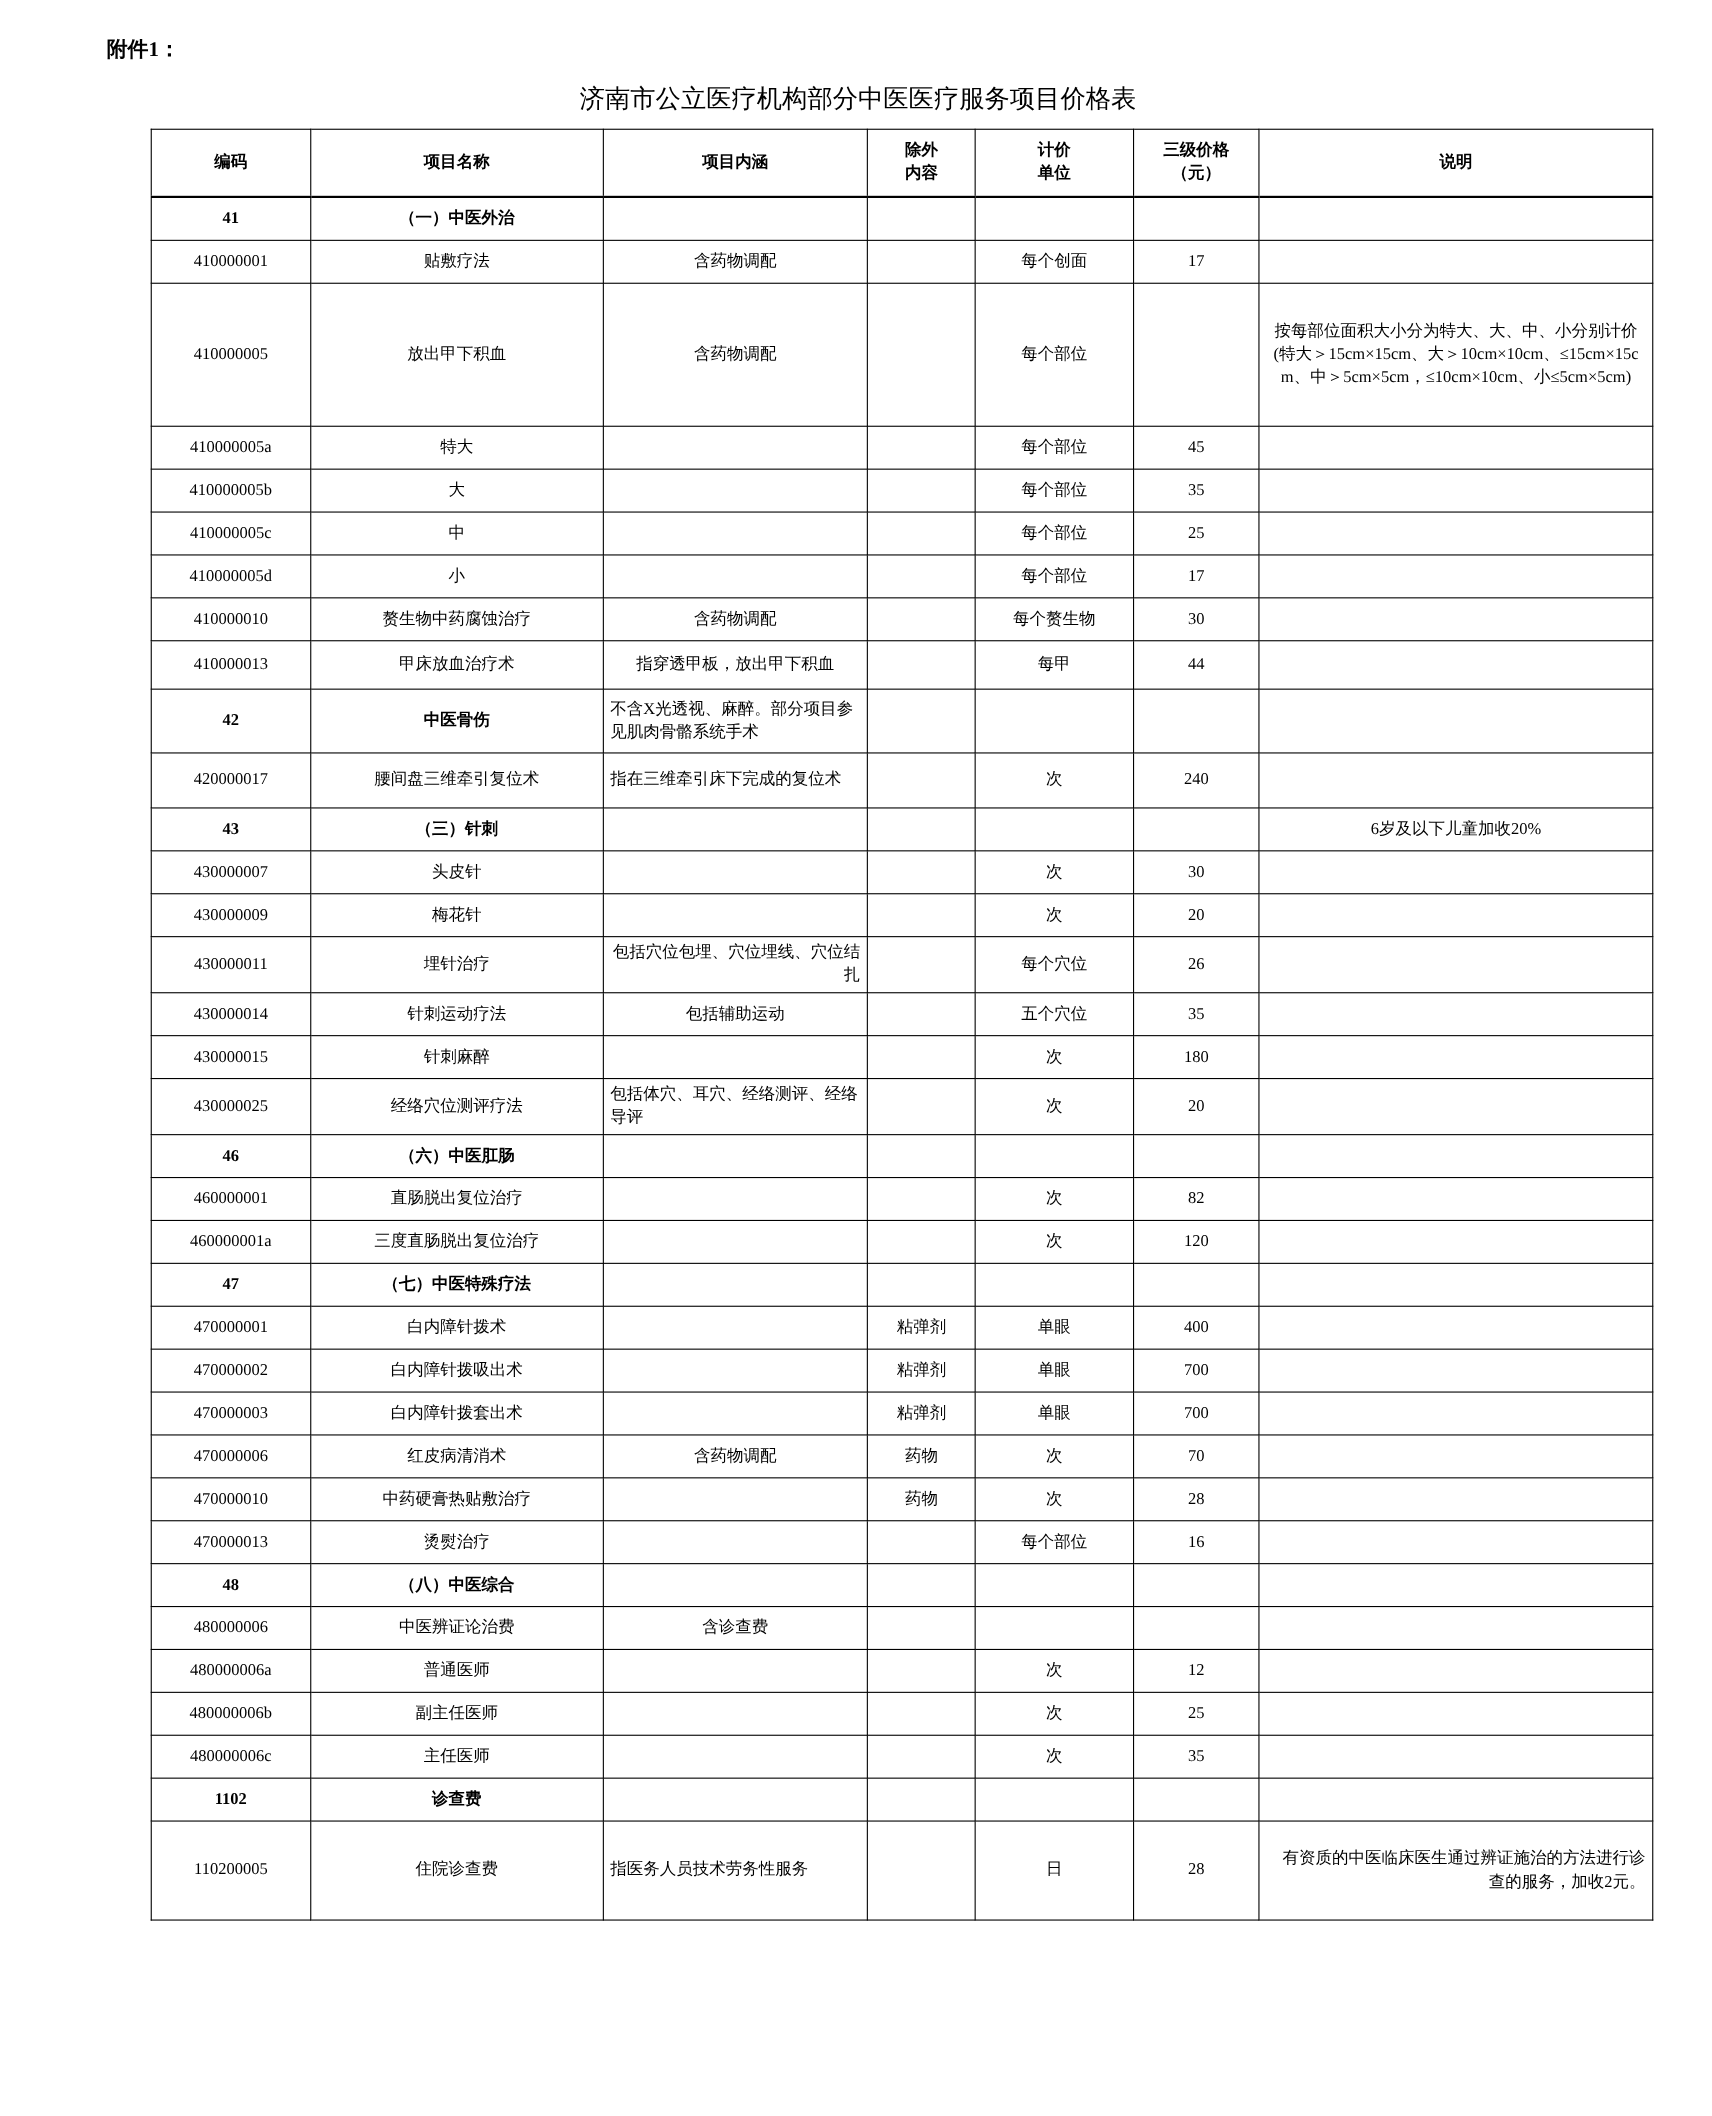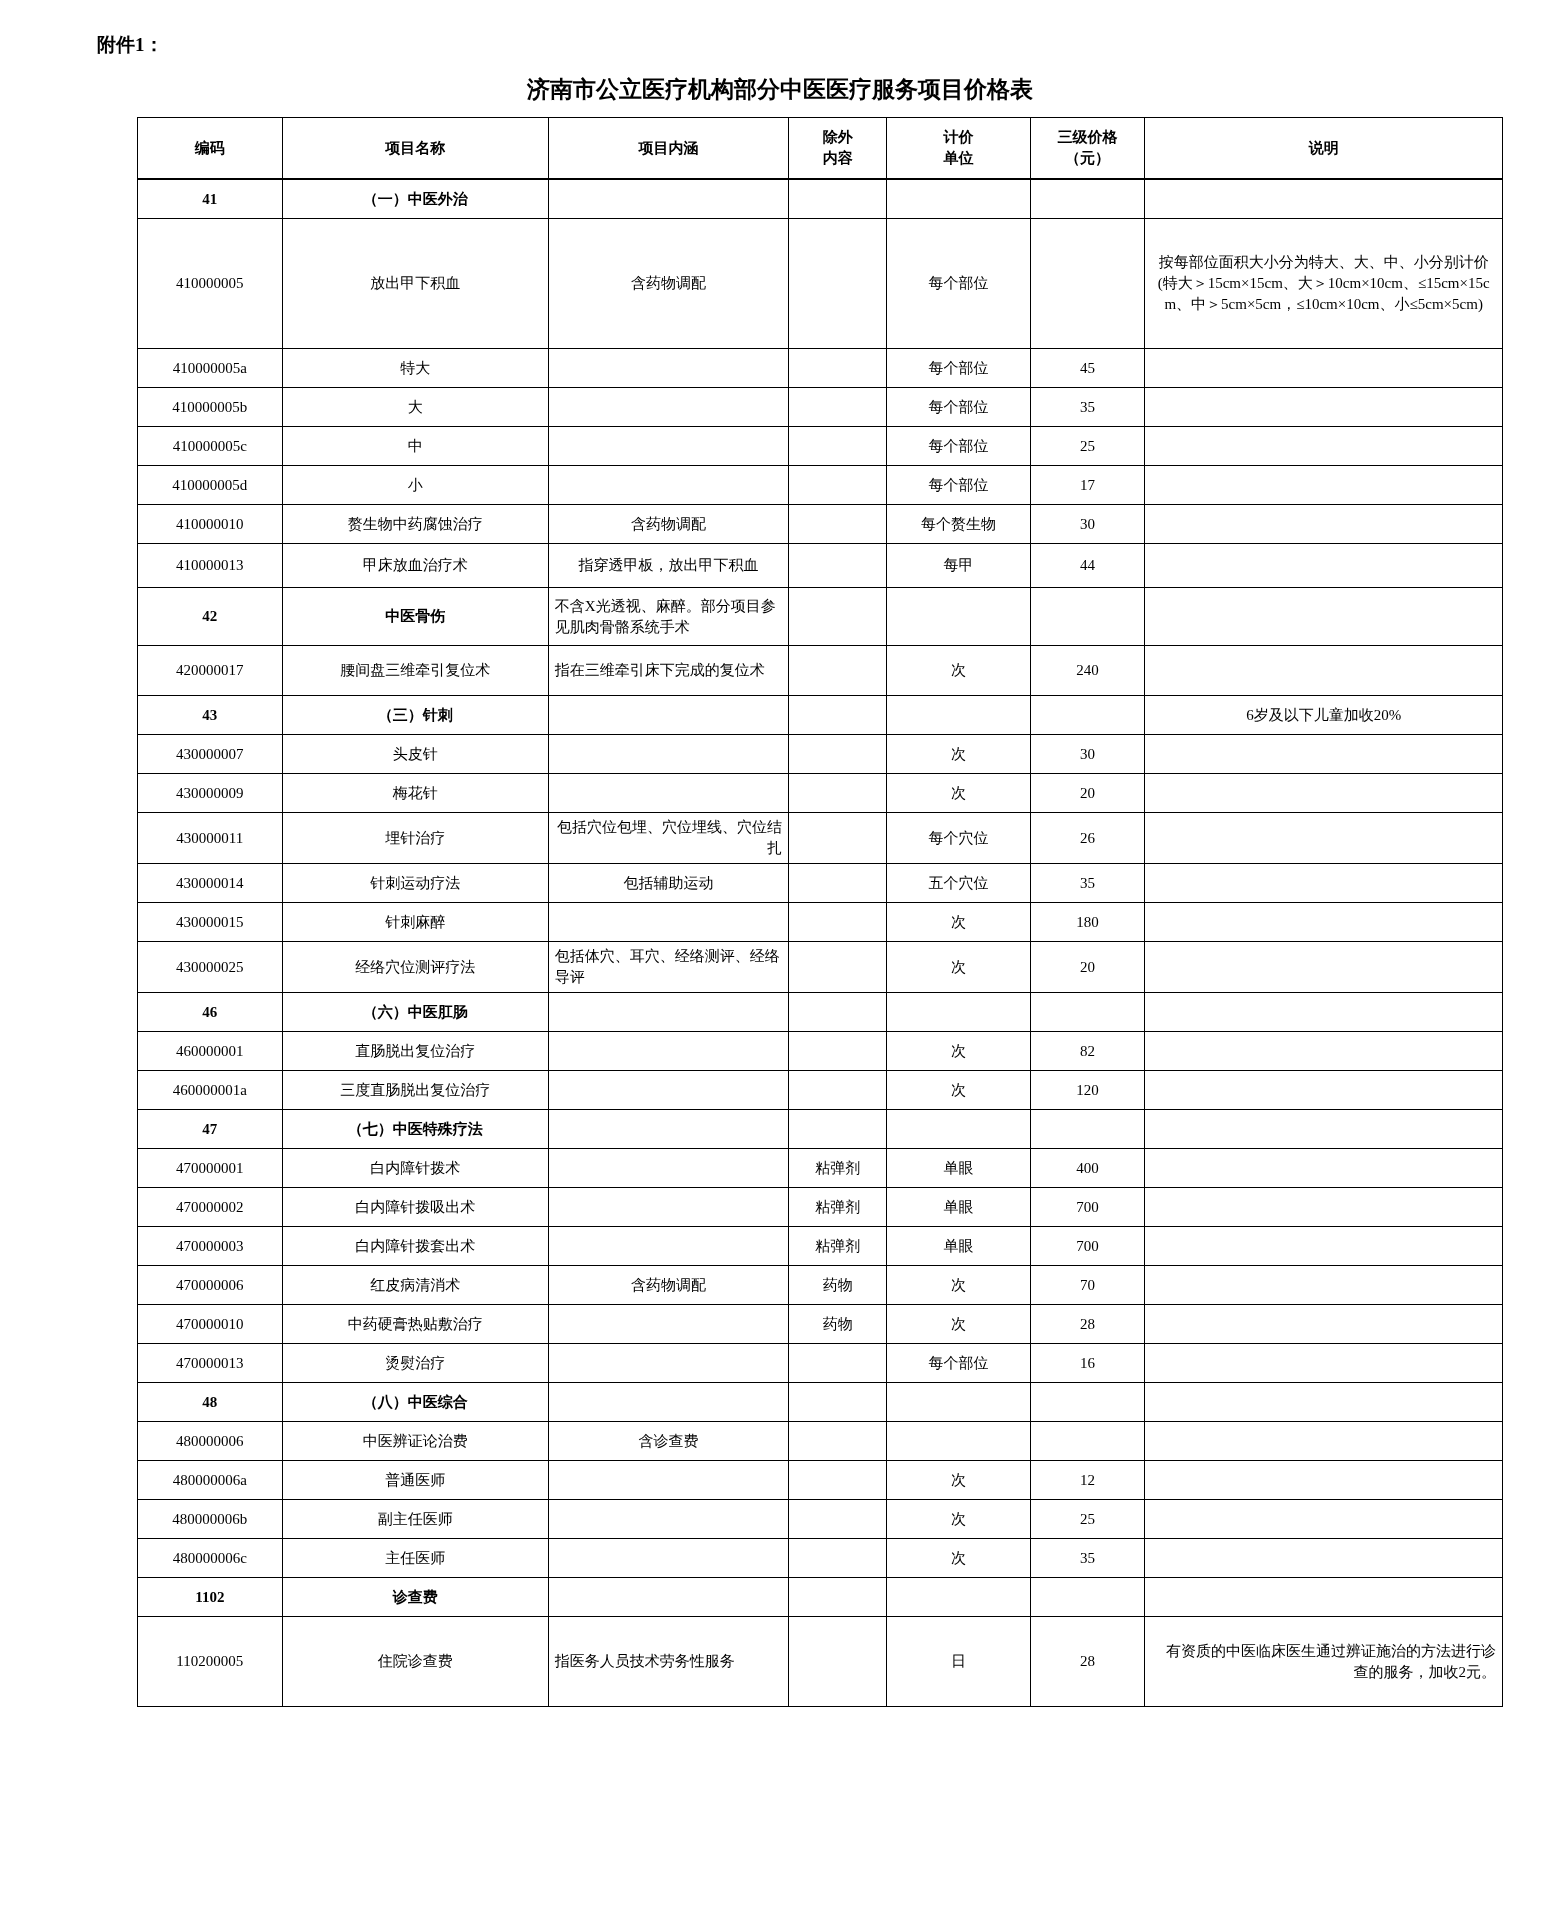--- a/index.html
+++ b/index.html
@@ -20,21 +20,21 @@
     min-height: 1924px;
     padding: 32px 93px 40px 97px;
   }
   .attachment {
     font-size: 19px;
     font-weight: bold;
     margin-bottom: 8px;
   }
   .title {
     font-size: 23px;
-    font-weight: bold;
+    font-weight: normal;
     text-align: center;
     margin: 16px 0 12px 0;
   }
   table.price-table {
     width: 100%;
     border-collapse: collapse;
     table-layout: fixed;
     margin-left: 40px;
   }
   table.price-table th,
@@ -103,20 +103,29 @@
     <tbody id="table-body">
         <tr class="section">
           <td class="cell-code">41</td>
           <td class="cell-name">（一）中医外治</td>
           <td class="cell-content"></td>
           <td class="cell-exclusion"></td>
           <td class="cell-unit"></td>
           <td class="cell-price"></td>
           <td class="cell-note"></td>
         </tr>
+        <tr>
+          <td class="cell-code">410000001</td>
+          <td class="cell-name">贴敷疗法</td>
+          <td class="cell-content">含药物调配</td>
+          <td class="cell-exclusion"></td>
+          <td class="cell-unit">每个创面</td>
+          <td class="cell-price">17</td>
+          <td class="cell-note"></td>
+        </tr>
         <tr style="height: 130px;">
           <td class="cell-code">410000005</td>
           <td class="cell-name">放出甲下积血</td>
           <td class="cell-content">含药物调配</td>
           <td class="cell-exclusion"></td>
           <td class="cell-unit">每个部位</td>
           <td class="cell-price"></td>
           <td class="cell-note">按每部位面积大小分为特大、大、中、小分别计价(特大＞15cm×15cm、大＞10cm×10cm、≤15cm×15cm、中＞5cm×5cm，≤10cm×10cm、小≤5cm×5cm)</td>
         </tr>
         <tr>

